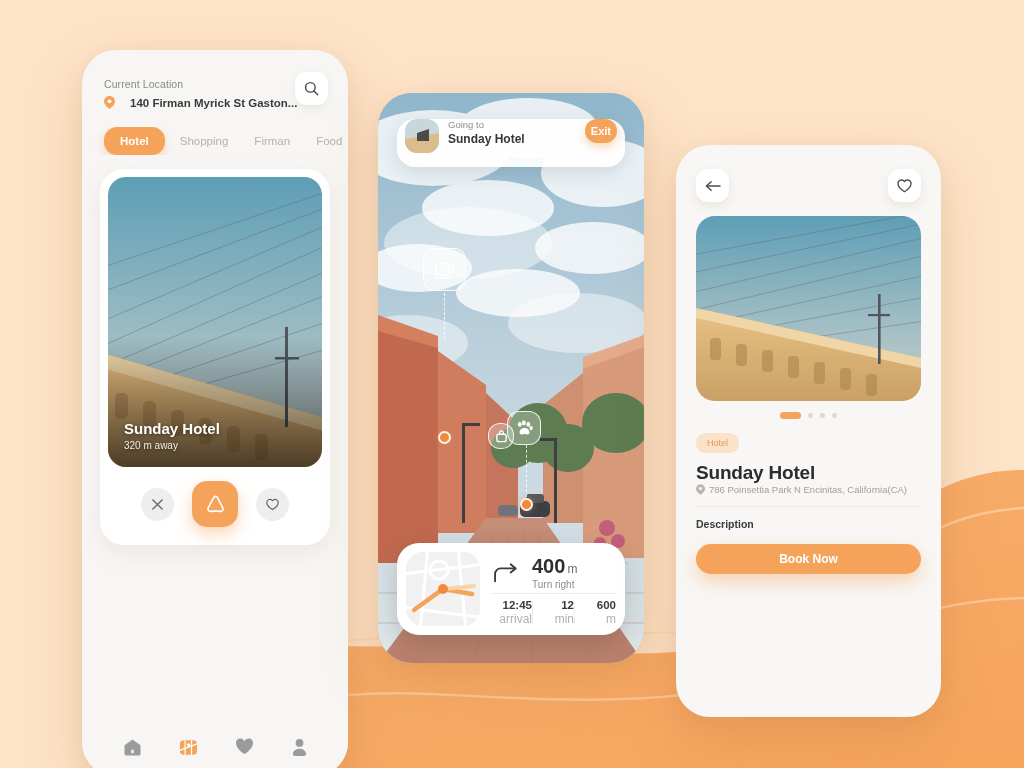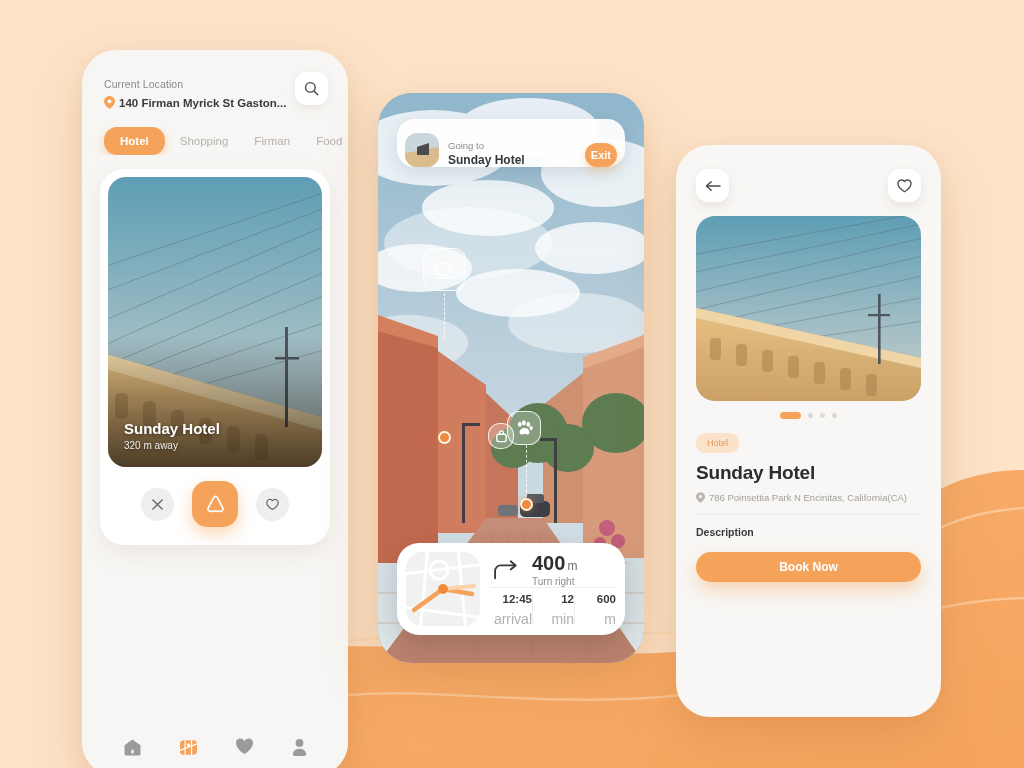--- a/index.html
+++ b/index.html
@@ -21,21 +21,21 @@
     box-shadow:0 24px 55px rgba(180,120,60,.22), 0 6px 18px rgba(180,120,60,.10);
   }
 
   
   #phone1 {
     left:82px; top:50px; width:266px; height:726px;
     background:#f7f6f4;
   }
   .p1-head { padding:28px 22px 0 22px; position:relative; }
   .p1-cur { font-size:10.5px; color:#8a8a8a; letter-spacing:.1px; }
-  .p1-addr-row { display:flex; align-items:center; gap:4px; margin-top:6px; }
+  .p1-addr-row { display:flex; align-items:center; gap:15px; margin-top:6px; }
   .p1-addr { font-size:11.5px; font-weight:bold; color:#3b3b3b; white-space:nowrap;
              overflow:hidden; max-width:175px; }
   .searchbtn {
     position:absolute; right:20px; top:22px; width:33px; height:33px;
     background:#fff; border-radius:11px; display:flex; align-items:center; justify-content:center;
     box-shadow:0 3px 9px rgba(150,120,90,.13);
   }
   .tabs { display:flex; gap:4px; margin-top:18px; padding-left:22px; align-items:center; overflow:hidden; }
   .tab { font-size:11.5px; color:#b5b2ae; padding:8px 11px; white-space:nowrap; }
   .tab.active {
@@ -67,21 +67,21 @@
 
   
   #phone2 {
     left:378px; top:93px; width:266px; height:570px;
     background:#9fb8c8;
   }
   .p2-photo { position:absolute; inset:0; }
   .going-card {
     position:absolute; left:19px; top:26px; right:19px; height:48px;
     background:rgba(255,255,255,.93); border-radius:18px;
-    display:flex; align-items:flex-end; padding:0 8px; gap:9px;
+    display:flex; align-items:flex-start; padding:0 8px; gap:9px;
     box-shadow:0 6px 18px rgba(40,60,80,.13);
   }
   .going-thumb { width:34px; height:34px; border-radius:12px; overflow:hidden; flex:none; }
   .going-txt { flex:1; }
   .going-lbl { font-size:9.5px; color:#8e8e8e; }
   .going-name { font-size:12px; font-weight:bold; color:#33373b; margin-top:2px; }
   .exit-btn {
     background:#f5a35a; color:#fff; font-size:11px; font-weight:bold;
     padding:6px 6px; border-radius:12px; border:none;
     box-shadow:0 4px 10px rgba(245,163,90,.4);
@@ -106,42 +106,42 @@
   .minimap { width:74px; height:74px; border-radius:17px; background:#f2f2f2; flex:none; overflow:hidden; position:relative; }
   .nav-right { flex:1; display:flex; flex-direction:column; height:74px; }
   .nav-top { display:flex; align-items:center; gap:10px; flex:1; padding-left:2px; }
   .nav-dist { font-size:20px; font-weight:bold; color:#2f2f2f; }
   .nav-dist .u { font-size:12px; font-weight:normal; color:#6c6c6c; margin-left:2px; }
   .nav-turn { font-size:10px; color:#8c8c8c; margin-top:1px; }
   .nav-stats { display:flex; border-top:1px solid #eeeeee; padding-top:5px; }
   .stat { flex:1; text-align:right; position:relative; }
   .stat + .stat::before { content:""; position:absolute; left:0; top:2px; bottom:2px; width:1px; background:#eee; }
   .stat-v { font-size:11.5px; font-weight:bold; color:#3a3a3a; }
-  .stat-l { font-size:14px; color:#b3b0ad; margin-top:6px; }
+  .stat-l { font-size:12px; color:#b3b0ad; margin-top:1px; }
 
   
   #phone3 {
     left:676px; top:145px; width:265px; height:572px;
     background:#f8f7f5;
   }
   .p3-top { display:flex; justify-content:space-between; padding:24px 20px 0 20px; }
   .rndbtn {
     width:33px; height:33px; background:#fff; border-radius:12px;
     display:flex; align-items:center; justify-content:center;
     box-shadow:0 4px 11px rgba(150,120,90,.14);
   }
   .p3-photo { margin:14px 20px 0 20px; height:185px; border-radius:19px; overflow:hidden; position:relative; }
   .dots { display:flex; align-items:center; justify-content:center; gap:7px; margin-top:11px; }
   .dot { width:5px; height:5px; border-radius:50%; background:#ddd9d5; }
   .dot.on { width:21px; height:7px; border-radius:4px; background:#f5a35a; }
   .p3-body { padding:13px 20px 0 20px; }
   .badge { display:inline-block; background:#fbe2cb; color:#e09858; font-size:9px;
            padding:5px 11px; border-radius:9px; }
   .p3-title { font-size:19px; font-weight:bold; color:#2c2c2c; margin-top:9px; letter-spacing:-.2px; }
-  .p3-addr { display:flex; align-items:flex-start; gap:4px; margin-top:8px; }
+  .p3-addr { display:flex; align-items:flex-start; gap:4px; }
   .p3-addr span { font-size:9.5px; color:#a3a09d; }
   .divider { height:1px; background:#ececec; margin:11px 0 0 0; }
   .desc-h { font-size:10.5px; font-weight:bold; color:#3a3a3a; margin-top:11px; }
   .desc-b { font-size:9.5px; line-height:1.72; color:#b0adaa; margin-top:6px; }
   .viewmore { color:#e79a4e; font-weight:bold; }
   .book {
     display:block; width:100%; margin-top:14px; background:#f5a35a; color:#fff;
     font-size:12px; font-weight:bold; border:none; border-radius:16px; padding:8px 0;
     box-shadow:0 8px 18px rgba(245,163,90,.42);
   }

